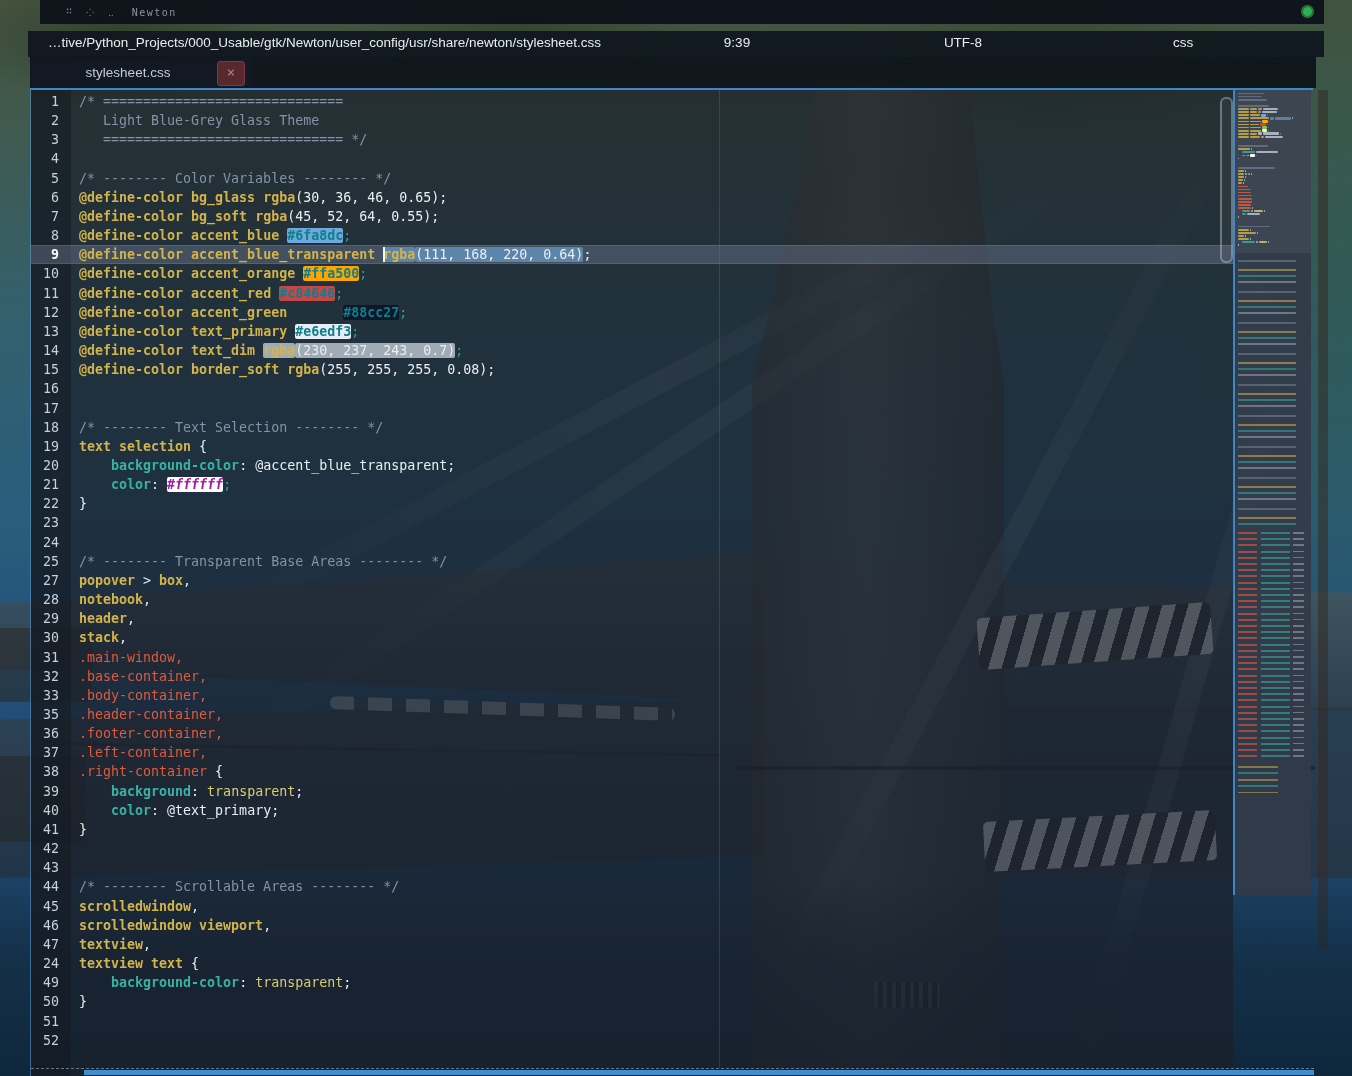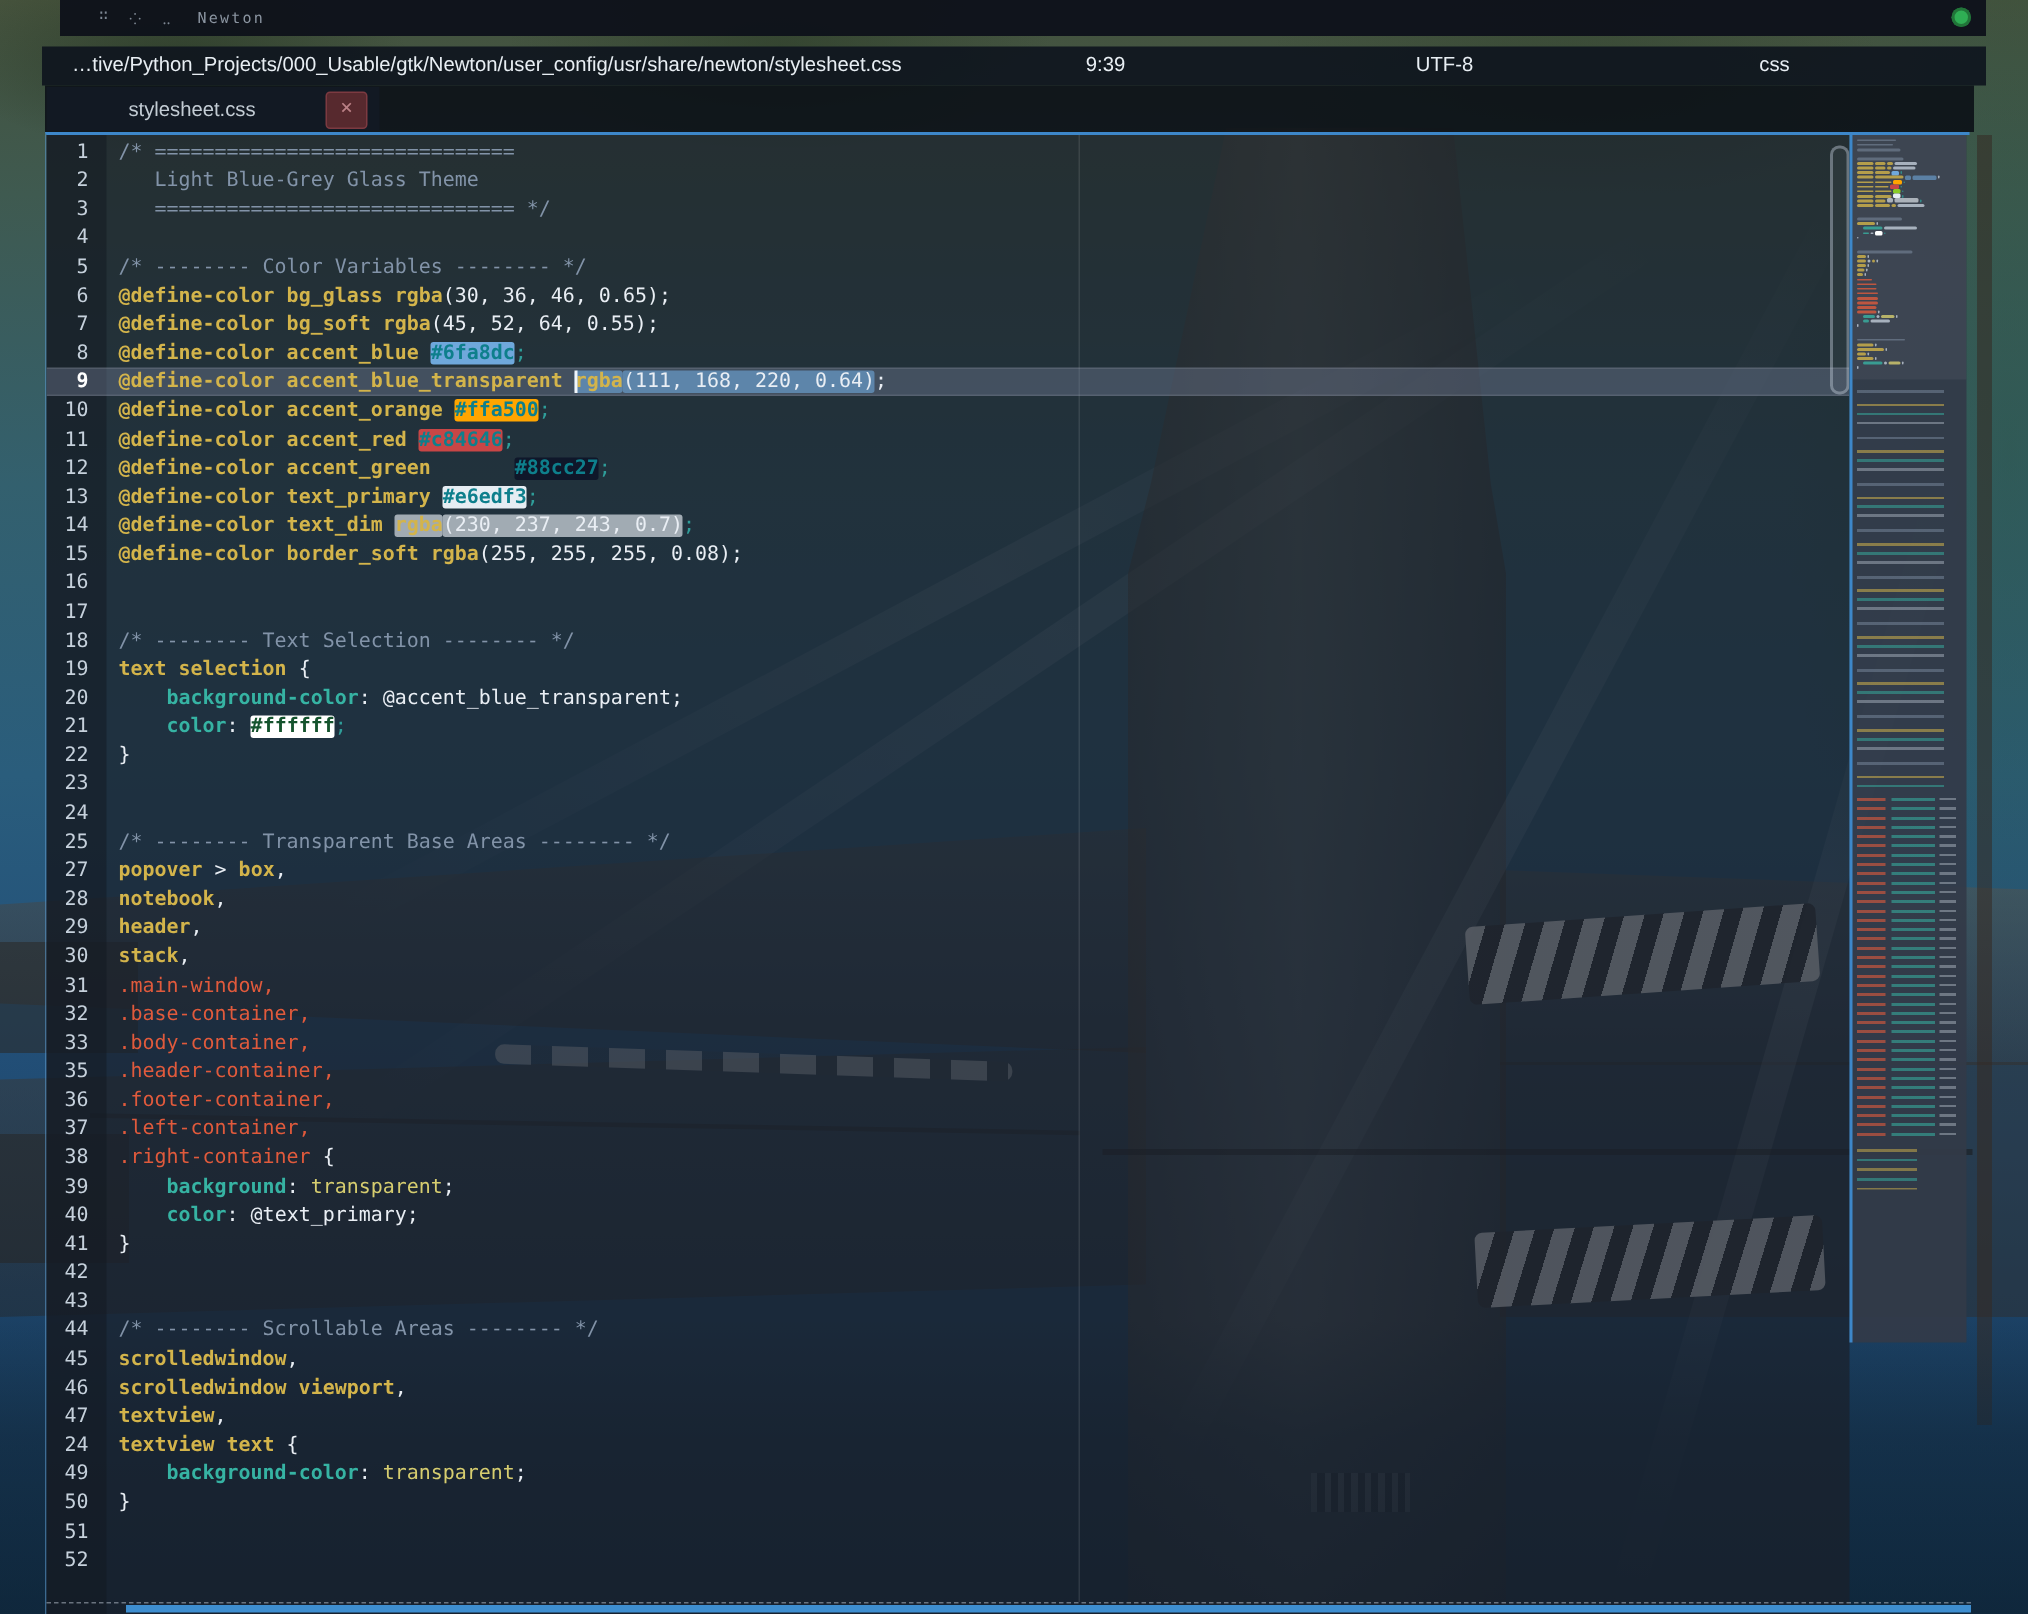--- a/index.html
+++ b/index.html
@@ -93,21 +93,21 @@
   .code-line.current .ln{color:#ffffff;font-weight:bold;}
   .caret{position:absolute;left:352px;top:2px;width:2px;height:15px;background:#f2f6fa;z-index:2;}
   .chip{border-radius:2px;}
   .tk-c{color:#8293a8;}
   .tk-k{color:#d3b44b;font-weight:bold;}
   .tk-pl{color:#e9eef4;}
   .tk-pr{color:#36b3a3;font-weight:bold;}
   .tk-cl{color:#e05a3c;}
   .tk-vl{color:#d6cd6f;}
   .tk-hx{color:#0e7f8c;font-weight:bold;}
-  .tk-hg{color:#14532d;font-weight:bold;}
+  .tk-hg{color:#a21caf;font-weight:bold;font-style:italic;}
   .tk-sc{color:#2f9d99;}
   .vscroll{position:absolute;left:1189px;top:7px;width:9px;height:162px;border-radius:6px;
       border:2px solid rgba(185,196,208,.45);background:rgba(255,255,255,.04);}
   .dash-bottom{position:absolute;left:0;top:978px;width:1283px;
       border-top:1px dashed rgba(190,200,212,.5);z-index:5;}
   .blue-bottom{position:absolute;left:53px;top:980px;width:1230px;height:5px;background:#3e8ed0;z-index:6;}
 
   
   .minimap{position:relative;width:78px;height:805px;flex:none;
       background:rgba(51,58,72,.93);border-left:2px solid #3d87c9;box-sizing:border-box;overflow:hidden;}

